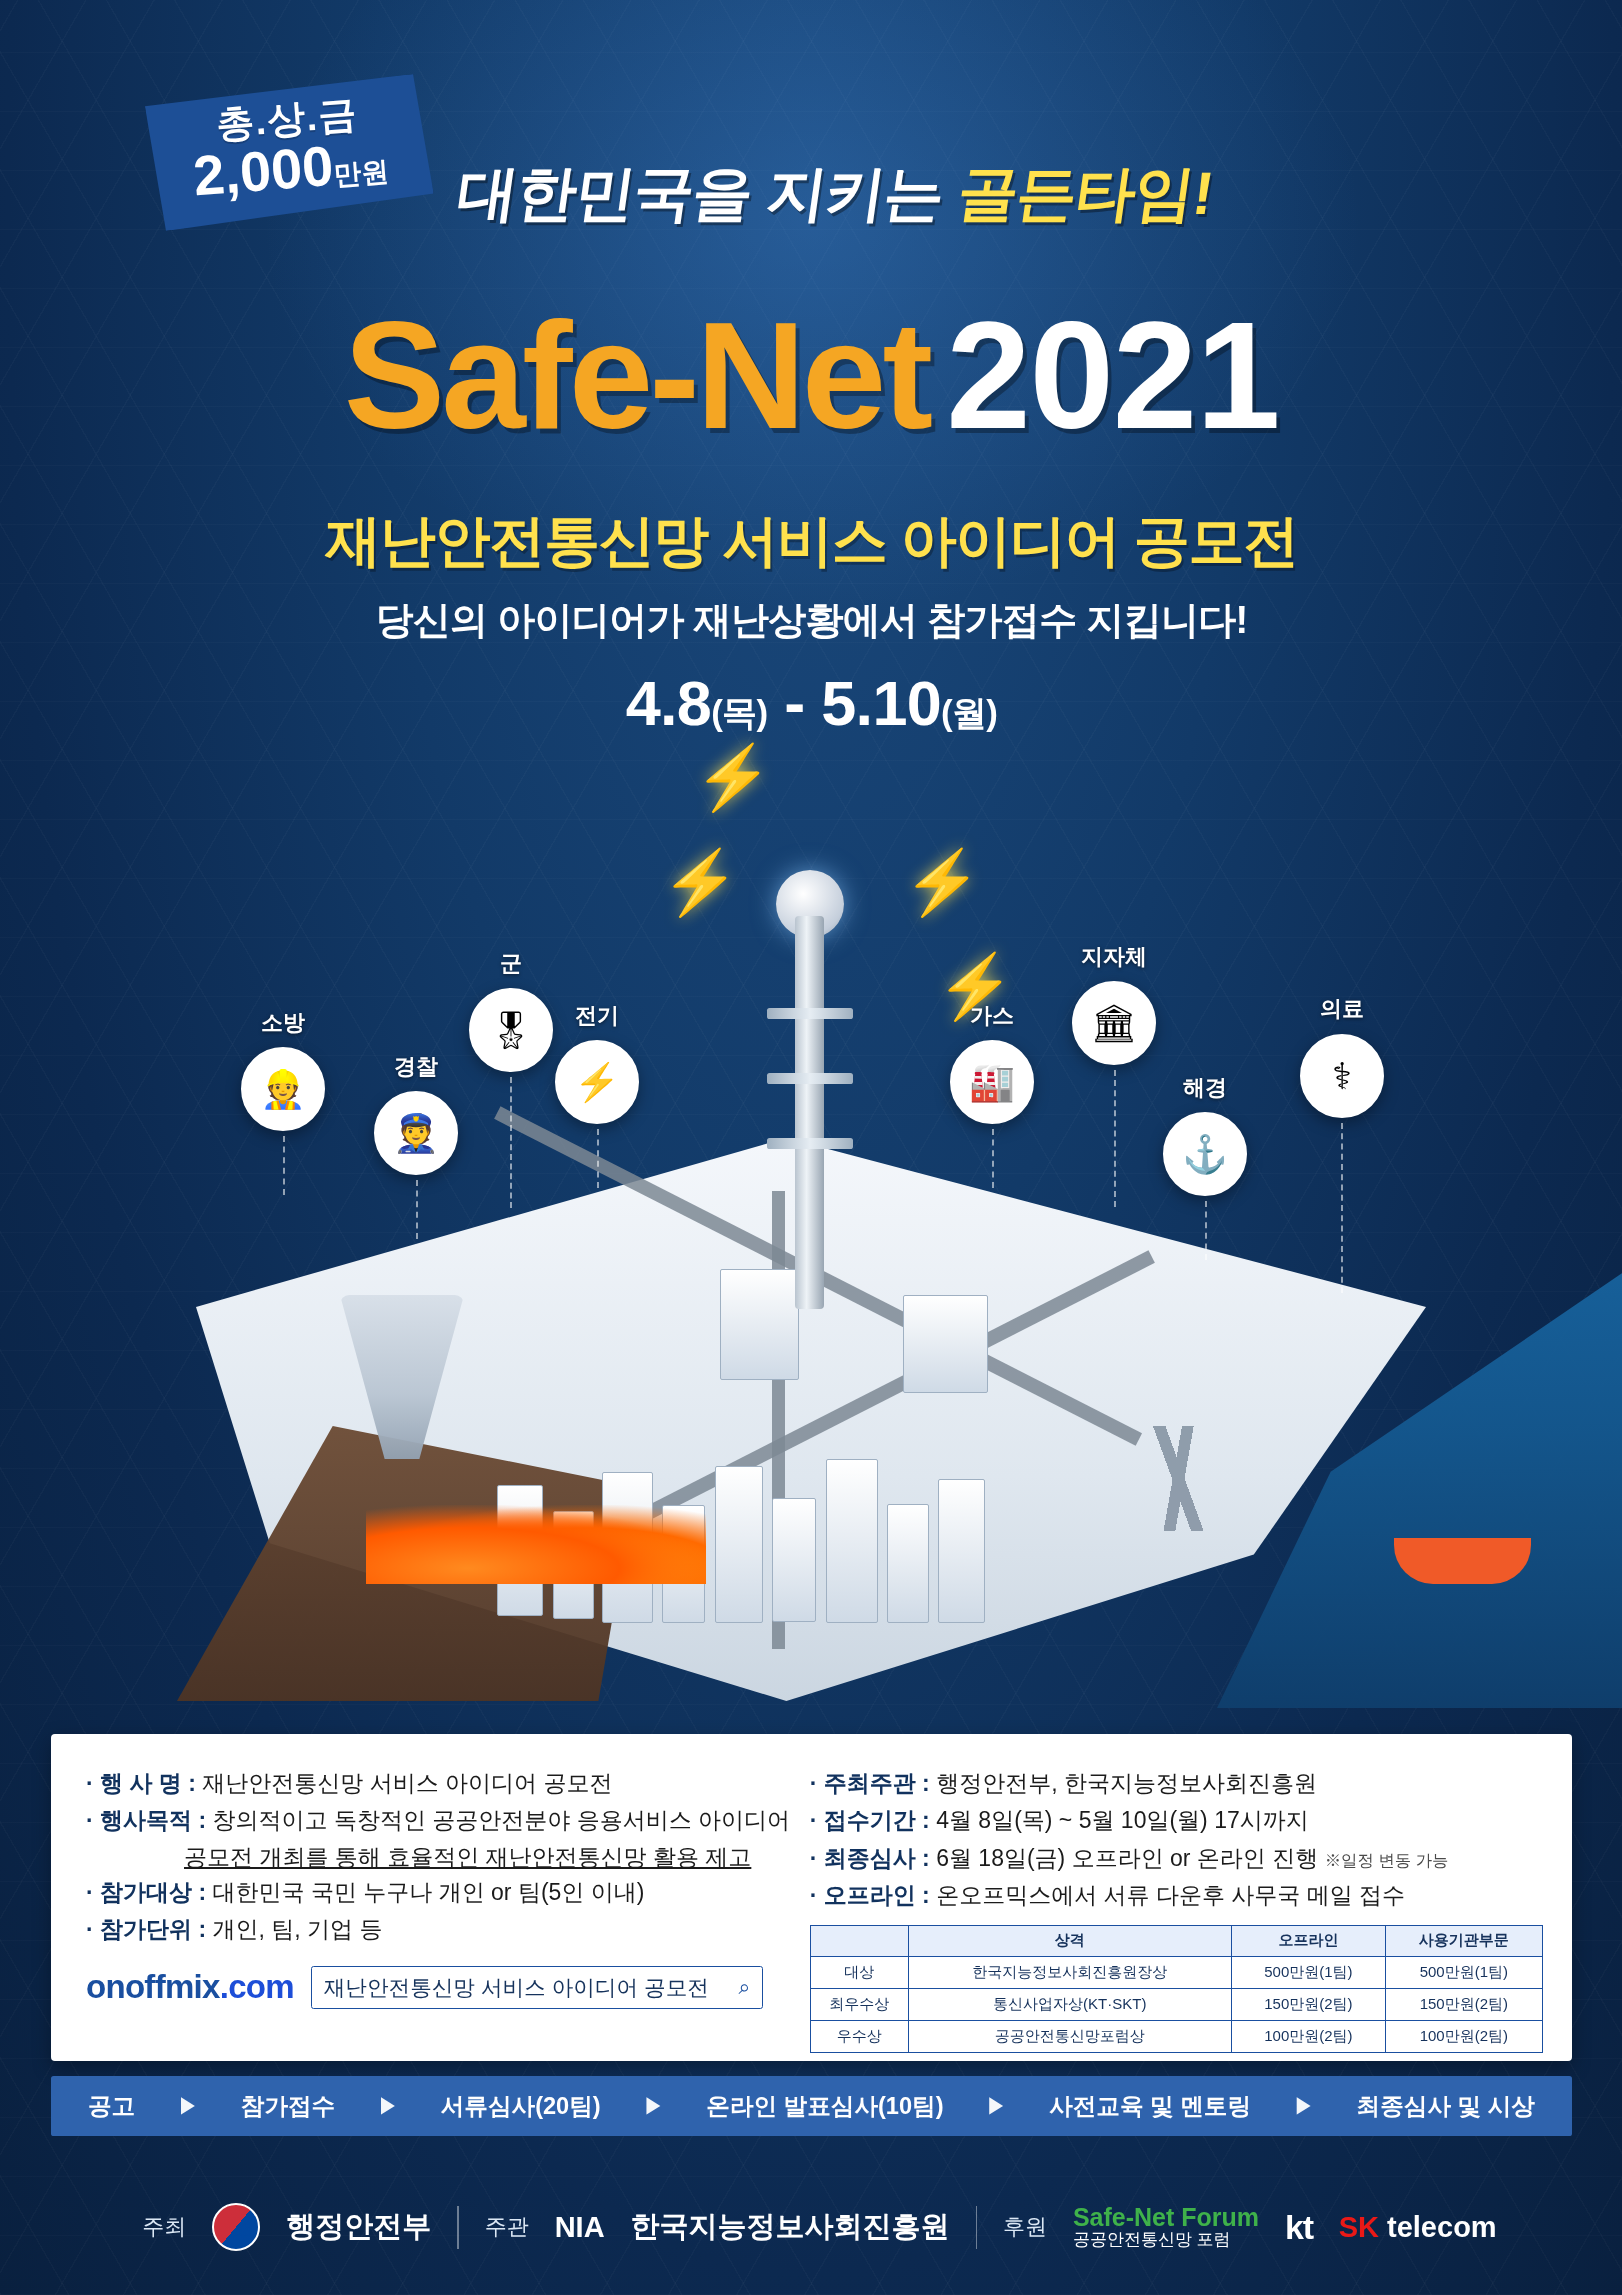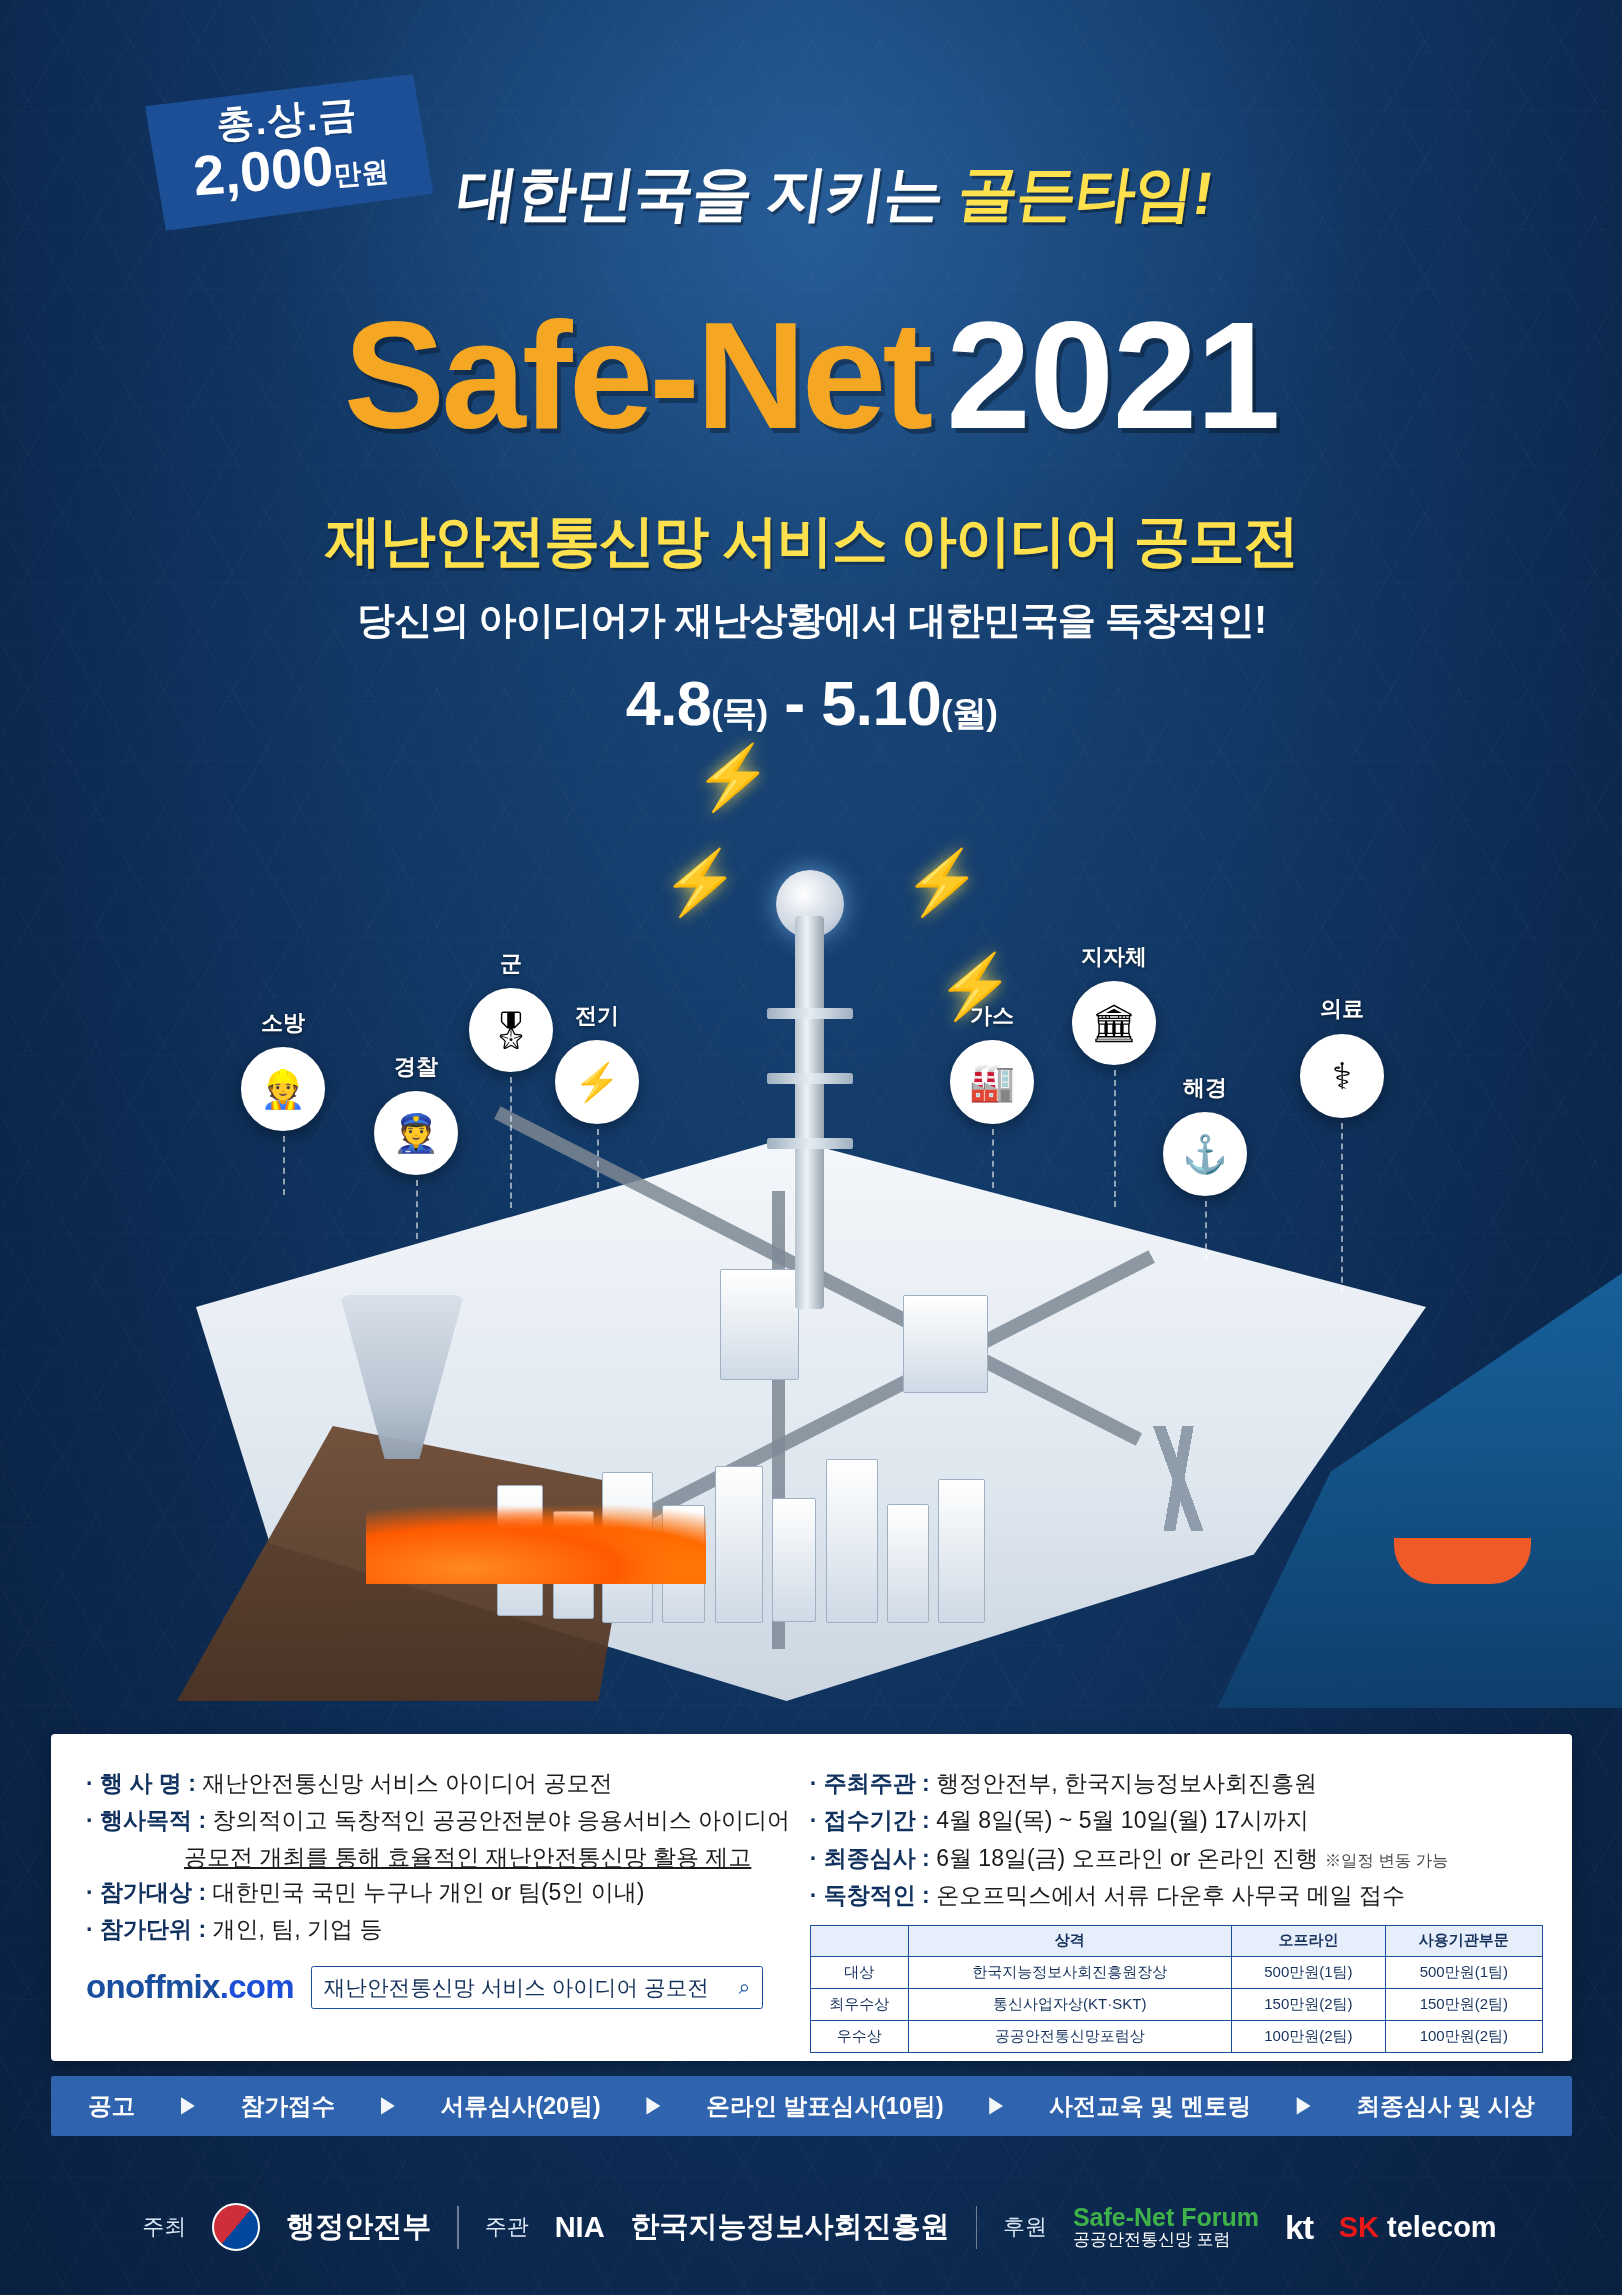--- a/index.html
+++ b/index.html
@@ -272,21 +272,21 @@
   <div class="tag-bar"></div>
   <div class="tag-top">
     <span>대한민국을 지키는 </span><span class="hl">골든타임</span><span class="excl">!</span>
   </div>
 
   <div class="brand">
     <span class="safe">Safe-Net</span><span class="year">2021</span>
   </div>
 
   <div class="subtitle">재난안전통신망 서비스 아이디어 공모전</div>
-  <div class="tagline">당신의 아이디어가 재난상황에서 대한민국을 독창적인!</div>
+  <div class="tagline">당신의 아이디어가 재난상황에서 참가접수 지킵니다!</div>
 
   <div class="dates">
     <span>4.8</span><span class="sm">(목)</span>
     <span>-</span>
     <span>5.10</span><span class="sm">(월)</span>
   </div>
 
   <div class="illus">
     <div class="sea"></div>
     <div class="island"></div>
@@ -415,21 +415,21 @@
         <div class="info-line">
           <span class="k">· 접수기간 :</span>
           <span>4월 8일(목) ~ 5월 10일(월) 17시까지</span>
         </div>
         <div class="info-line">
           <span class="k">· 최종심사 :</span>
           <span>6월 18일(금) 오프라인 or 온라인 진행</span>
           <span class="tiny">※일정 변동 가능</span>
         </div>
         <div class="info-line">
-          <span class="k">· 독창적인 :</span>
+          <span class="k">· 오프라인 :</span>
           <span>온오프믹스에서 서류 다운후 사무국 메일 접수</span>
         </div>
 
         <table class="prize">
           <thead>
             <tr>
               <th class="first"></th>
               <th>상격</th>
               <th>오프라인</th>
               <th>사용기관부문</th>

